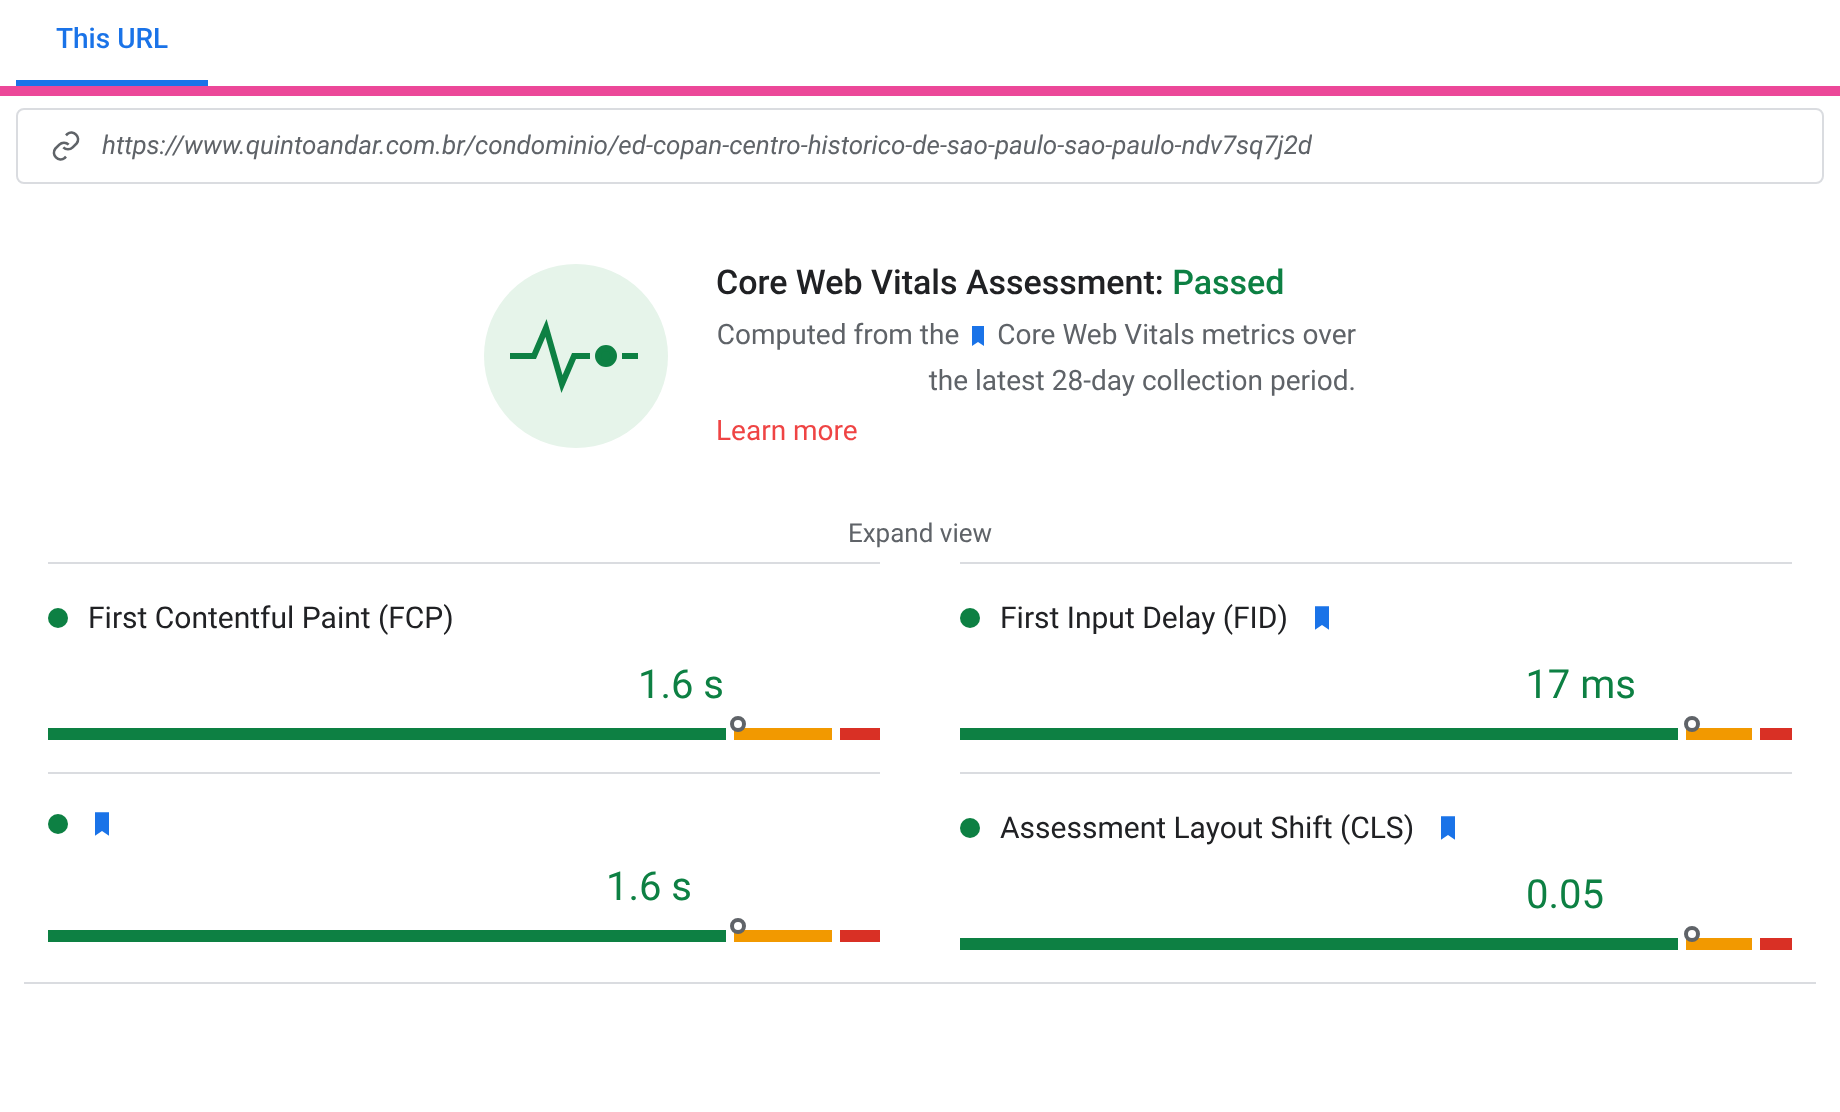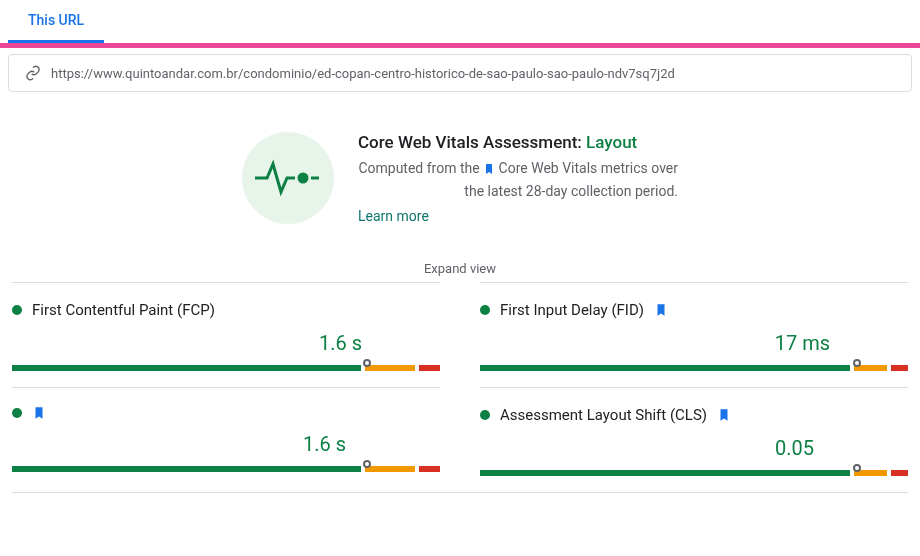--- a/index.html
+++ b/index.html
@@ -2,36 +2,36 @@
 <html><head>
 <meta charset="utf-8">
 <style>
 * { box-sizing: border-box; margin: 0; padding: 0; }
 body { font-family: Roboto, Arial, sans-serif; background: #fff; color: #202124; width: 920px; }
 
 .tabs { display: flex; border-bottom: 5px solid #ec4899; padding: 0 8px; }
 .tab { padding: 12px 20px; font-size: 14px; color: #5f6368; cursor: pointer; border-bottom: 3px solid transparent; }
 .tab.active { color: #1a73e8; border-bottom-color: #1a73e8; font-weight: 500; }
 
-.url-bar { display: flex; align-items: center; padding: 10px 16px; margin: 6px 8px 0; border: 1px solid #dadce0; border-radius: 4px; }
+.url-bar { display: flex; align-items: center; padding: 10px 16px; margin: 6px 8px 0; border: 1px solid #dadce0; border-radius: 4px; font-style: italic; }
 .url-bar .link-icon { color: #5f6368; margin-right: 10px; display: flex; }
 .url-text { font-size: 13px; color: #5f6368; overflow: hidden; text-overflow: ellipsis; white-space: nowrap; }
 
 .assessment { display: flex; justify-content: center; align-items: flex-start; gap: 24px; margin: 40px 0 30px; }
 .pulse-circle { width: 92px; height: 92px; border-radius: 50%; background: #e6f4ea; display: flex; align-items: center; justify-content: center; }
 .assess-text { max-width: 320px; }
 .assess-title { font-size: 17px; font-weight: 500; color: #202124; margin-bottom: 6px; }
 .assess-title .status { color: #0d8043; }
 .assess-sub { font-size: 14px; color: #5f6368; line-height: 1.5; text-align: right; }
 .assess-sub .bookmark-inline { color: #1a73e8; vertical-align: -2px; }
-.learn-more { color: #0f766e; font-size: 14px; text-decoration: none; display: inline-block; margin-top: 6px; cursor: pointer; }
+.learn-more { color: #ef4444; font-size: 14px; text-decoration: none; display: inline-block; margin-top: 6px; cursor: pointer; }
 
 .expand { text-align: center; padding: 6px 16px; font-size: 13px; color: #5f6368; cursor: pointer; }
 
-.metrics { display: grid; grid-template-columns: 1fr 1fr; gap: 0 40px; padding: 0 12px; }
+.metrics { display: grid; grid-template-columns: 1fr 1fr; gap: 0 40px; padding: 0 24px; }
 .metric { border-top: 1px solid #dadce0; padding: 18px 0 14px; }
 .metric-header { display: flex; align-items: center; gap: 10px; }
 .dot { width: 10px; height: 10px; border-radius: 50%; background: #0d8043; flex-shrink: 0; }
 .metric-name { font-size: 15px; color: #202124; }
 .bookmark { color: #1a73e8; display: inline-flex; }
 .metric-value { text-align: right; font-size: 20px; color: #0d8043; margin: 12px 0 4px; padding-right: 78px; }
 .metric:nth-child(3) .metric-value, .metric:nth-child(4) .metric-value { padding-right: 94px; }
 .bar-row { position: relative; height: 14px; }
 .bar { display: flex; height: 6px; width: 100%; gap: 4px; position: absolute; top: 6px; }
 .seg { height: 6px; }
@@ -61,21 +61,21 @@
 <div class="assessment">
   <div class="pulse-circle">
     <svg width="70" height="40" viewBox="0 0 70 40" fill="none" stroke="#0d8043" stroke-width="3">
       <path d="M2 20 L14 20 L20 6 L28 34 L34 20 L42 20"></path>
       <circle cx="50" cy="20" r="4" fill="#0d8043"></circle>
       <line x1="58" y1="20" x2="66" y2="20"></line>
     </svg>
   </div>
   <div class="assess-text">
     <div class="assess-title">
-      <span>Core Web Vitals Assessment: </span><span class="status">Layout</span>
+      <span>Core Web Vitals Assessment: </span><span class="status">Passed</span>
     </div>
     <div class="assess-sub">
       <span>Computed from the </span><span class="bookmark-inline"><svg width="12" height="12" viewBox="0 0 24 24" fill="currentColor">
             <path d="M6 2h12v20l-6-4-6 4z"></path>
           </svg></span><span> Core Web Vitals metrics over the latest 28-day collection period.</span>
     </div>
     <a class="learn-more">Learn more</a>
   </div>
 </div>
 

